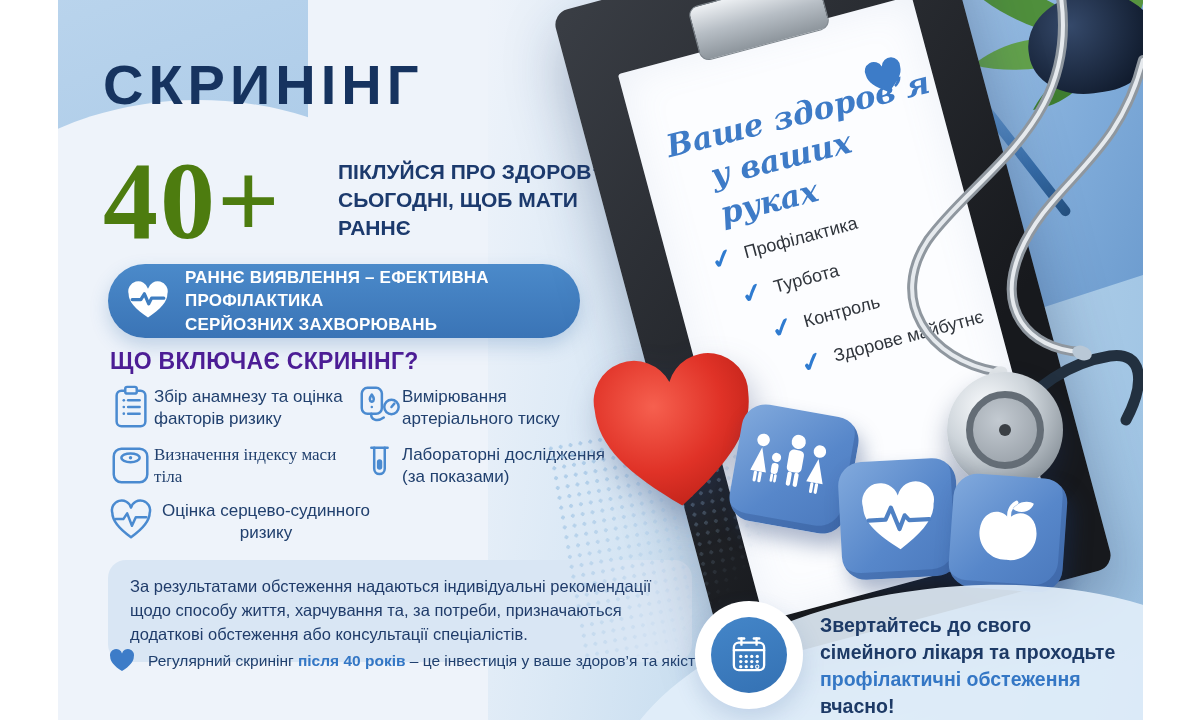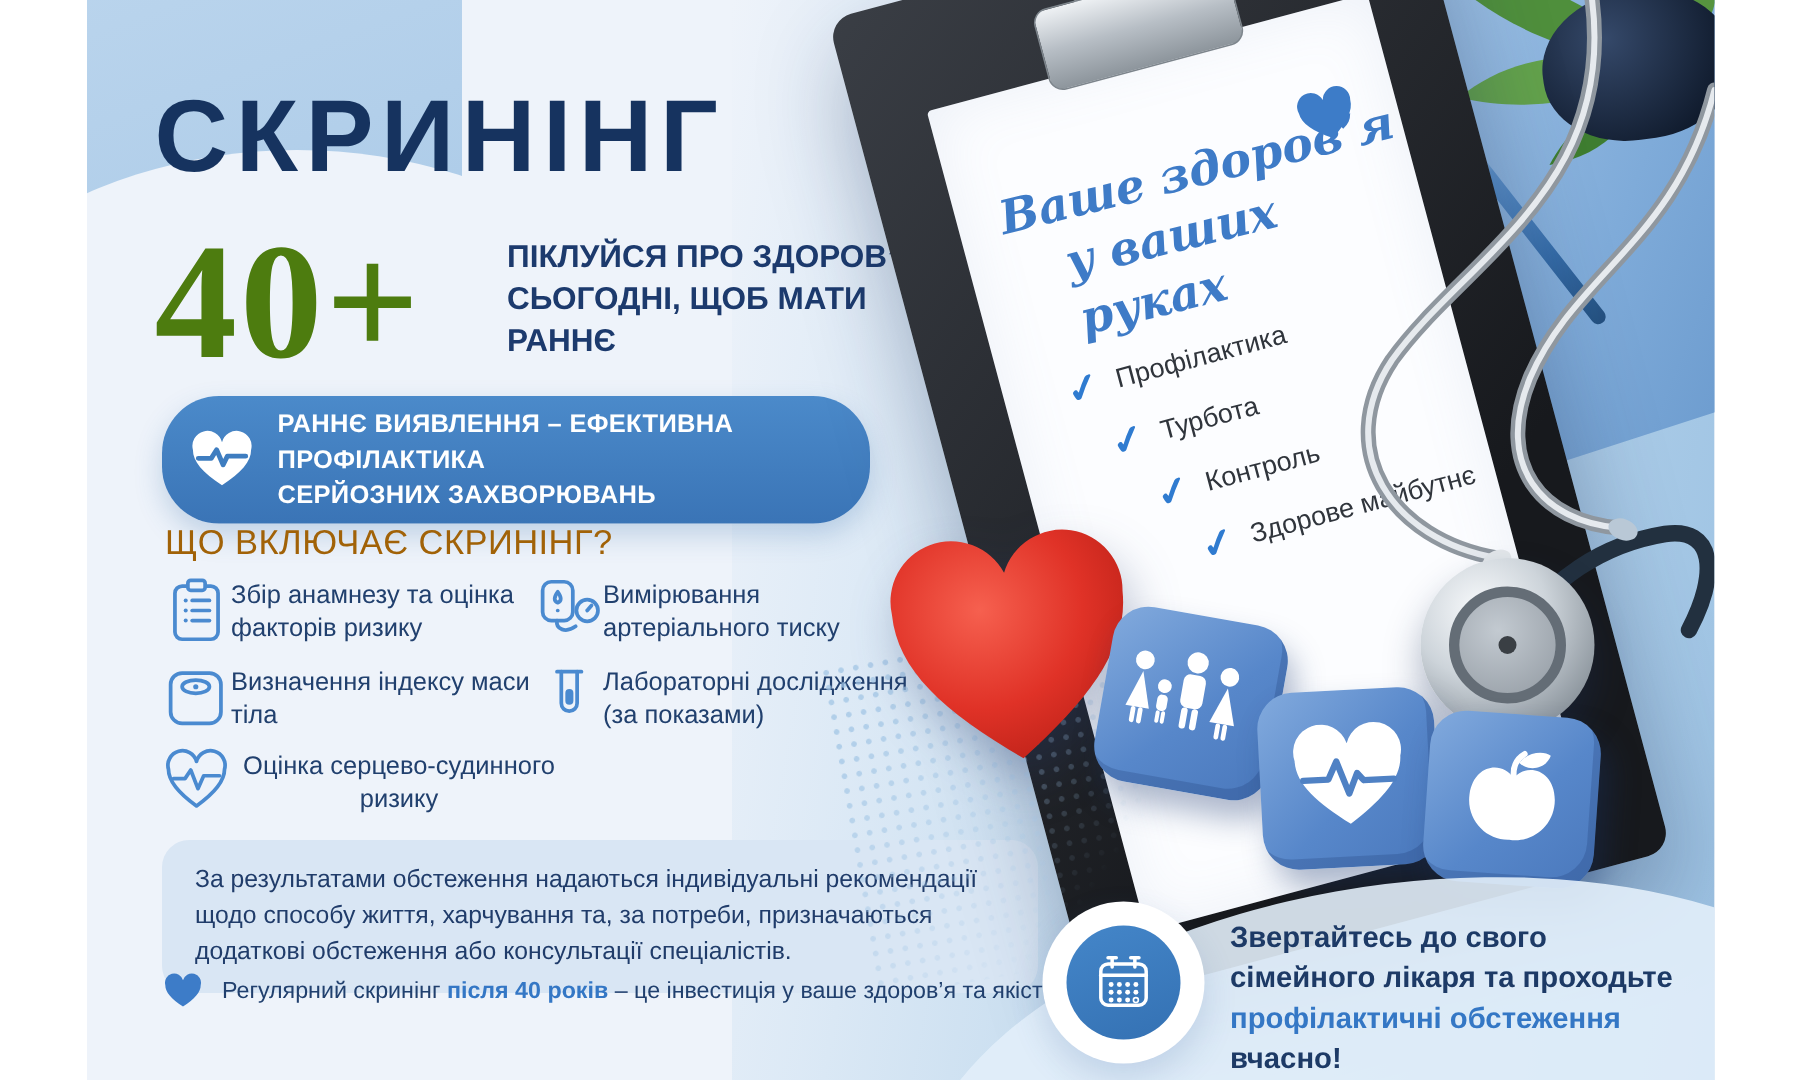--- a/index.html
+++ b/index.html
@@ -24,34 +24,34 @@
   .plus-decor i.h{left:0;top:17px;width:52px;height:18px;}
   .halftone{position:absolute;left:505px;top:425px;width:205px;height:225px;z-index:5;opacity:.75;
     transform:rotate(-10deg);
     background-image:radial-gradient(circle,#a3c6e5 1.7px,rgba(163,198,229,0) 2px);
     background-size:10px 10px;
     -webkit-mask-image:linear-gradient(135deg,#000 15%,transparent 78%);
             mask-image:linear-gradient(135deg,#000 15%,transparent 78%);}
   .bottom-wave{position:absolute;left:548px;top:588px;width:680px;height:370px;border-radius:50%;
     background:rgba(226,238,249,.9);transform:rotate(-7deg);z-index:9;}
   
-  .title{position:absolute;left:45px;top:52px;z-index:4;font-size:68px;font-weight:bold;
+  .title{position:absolute;left:45px;top:52px;z-index:4;font-size:56px;font-weight:bold;
     letter-spacing:5px;color:#16335f;}
   .age{position:absolute;left:45px;top:138px;z-index:4;font-size:110px;font-weight:bold;color:#4d7c0f;
     letter-spacing:2px;font-family:Liberation Serif, serif;}
   .subtitle{position:absolute;left:280px;top:158px;z-index:4;font-size:21px;font-weight:bold;
     color:#1c3a6d;line-height:1.34;}
-  .ribbon{position:absolute;left:50px;top:264px;width:472px;height:85px;z-index:4;border-radius:38px;
+  .ribbon{position:absolute;left:50px;top:264px;width:472px;height:74px;z-index:4;border-radius:38px;
     background:linear-gradient(180deg,#4b8aca,#3a74b6);display:flex;align-items:center;
     box-shadow:0 8px 18px rgba(56,110,170,.25);justify-content:space-between;}
   .ribbon .icon{margin-left:17px;flex:0 0 46px;height:42px;}
   .ribbon .txt{margin-left:14px;color:#ffffff;font-size:17px;font-weight:bold;line-height:1.38;
     letter-spacing:.2px;}
-  .section-title{position:absolute;left:52px;top:348px;z-index:4;font-size:23px;font-weight:normal;
-    color:#a16207;letter-spacing:.3px;text-align:center;}
+  .section-title{position:absolute;left:52px;top:348px;z-index:4;font-size:23px;font-weight:bold;
+    color:#4c1d95;letter-spacing:.3px;text-align:center;}
   .item{position:absolute;z-index:4;display:flex;align-items:flex-start;}
   .item .ic{flex:0 0 46px;height:46px;}
   .item .lbl{margin-top:2px;font-size:17px;color:#21406e;line-height:1.28;}
   .info-box{position:absolute;left:50px;top:560px;width:584px;z-index:4;border-radius:18px;
     background:#d9e6f4;padding:15px 22px;box-sizing:border-box;font-size:16.5px;color:#203c6a;
     line-height:1.45;}
   .footnote{position:absolute;left:50px;top:648px;z-index:10;display:flex;align-items:center;}
   .footnote .fh{flex:0 0 28px;height:26px;}
   .footnote .ft{margin-left:12px;font-size:15.5px;color:#21406e;}
   .footnote b{color:#3477c5;}
@@ -161,21 +161,21 @@
         <circle cx="16.5" cy="17" r="1.4" fill="#4a8ad0" stroke="none"></circle>
           <line x1="21" y1="17" x2="33" y2="17"></line>
         <circle cx="16.5" cy="24" r="1.4" fill="#4a8ad0" stroke="none"></circle>
           <line x1="21" y1="24" x2="33" y2="24"></line>
         <circle cx="16.5" cy="31" r="1.4" fill="#4a8ad0" stroke="none"></circle>
           <line x1="21" y1="31" x2="33" y2="31"></line>
       </svg>
       <div class="lbl">Збір анамнезу та оцінка факторів ризику</div>
     </div>
 
-    <div class="item" style="left:50px;top:442px;width:252px;">
+    <div class="item" style="left:50px;top:442px;width:252px;font-family:Liberation Serif, serif;">
       <svg class="ic" viewBox="0 0 48 48" fill="none" stroke="#4a8ad0" stroke-width="2.6" stroke-linecap="round" stroke-linejoin="round">
         <rect x="6" y="7" width="35" height="35" rx="8"></rect>
         <ellipse cx="23.5" cy="16.5" rx="9.5" ry="4.6"></ellipse>
         <circle cx="23.5" cy="16.5" r="1.8" fill="#4a8ad0" stroke="none"></circle>
       </svg>
       <div class="lbl">Визначення індексу маси тіла</div>
     </div>
 
     <div class="item" style="left:50px;top:498px;width:270px;text-align:center;">
       <svg class="ic" viewBox="0 0 48 48" fill="none" stroke="#4a8ad0" stroke-width="2.6" stroke-linecap="round" stroke-linejoin="round">

